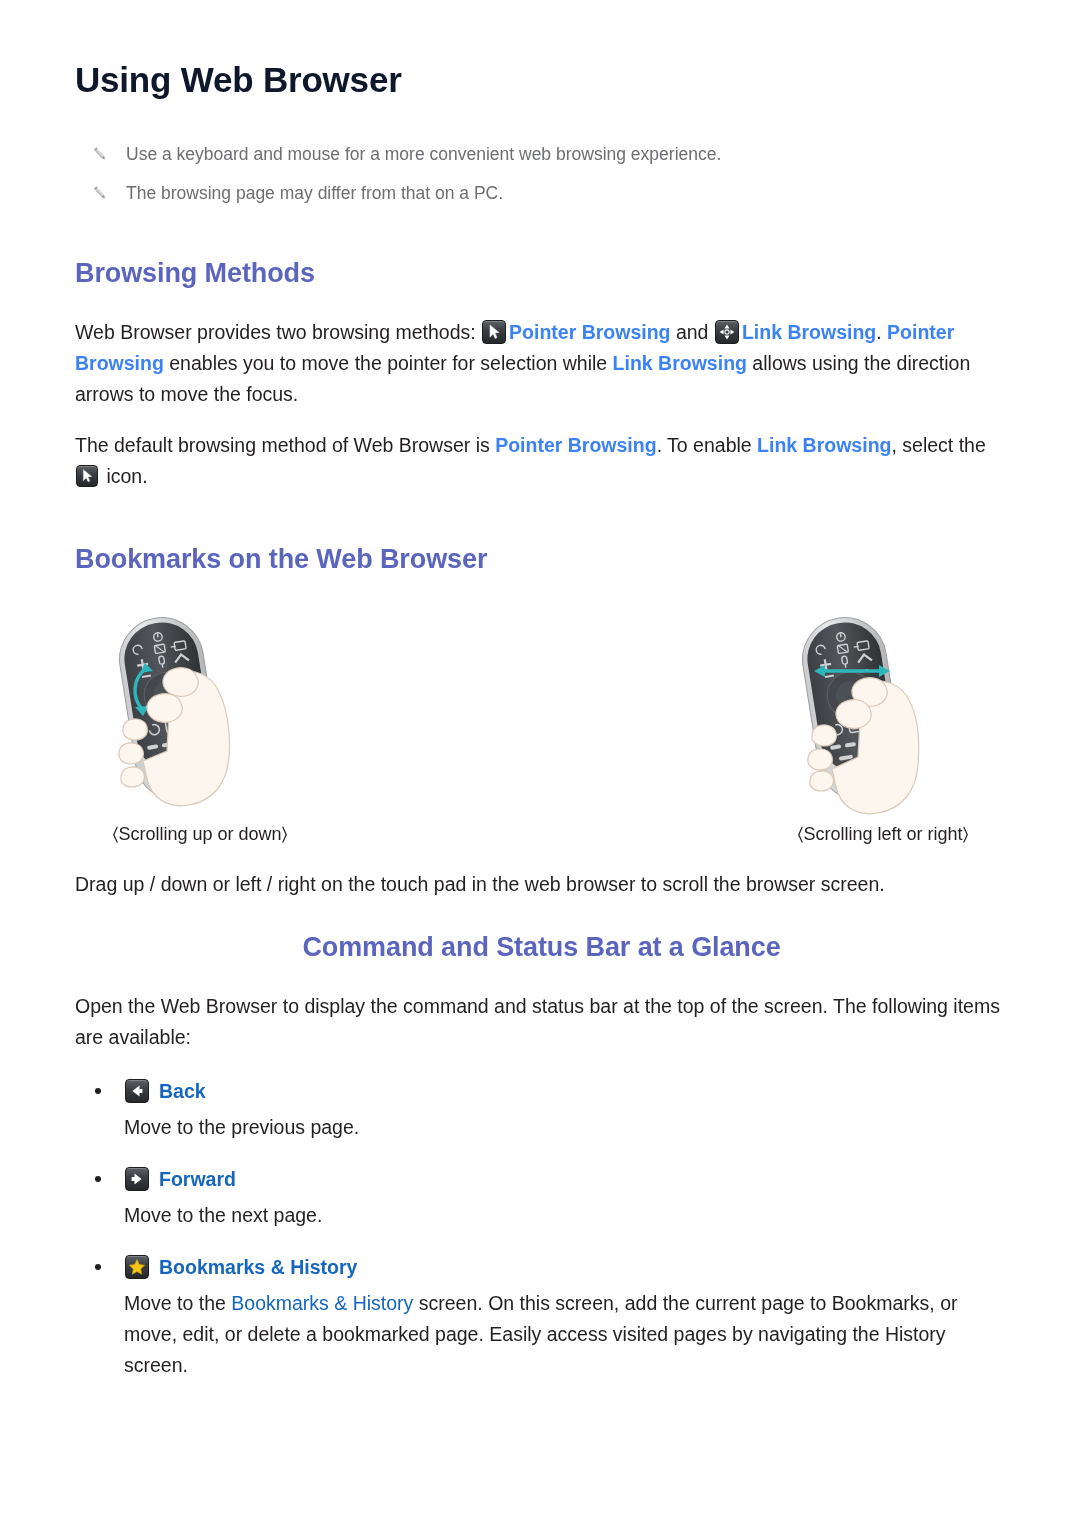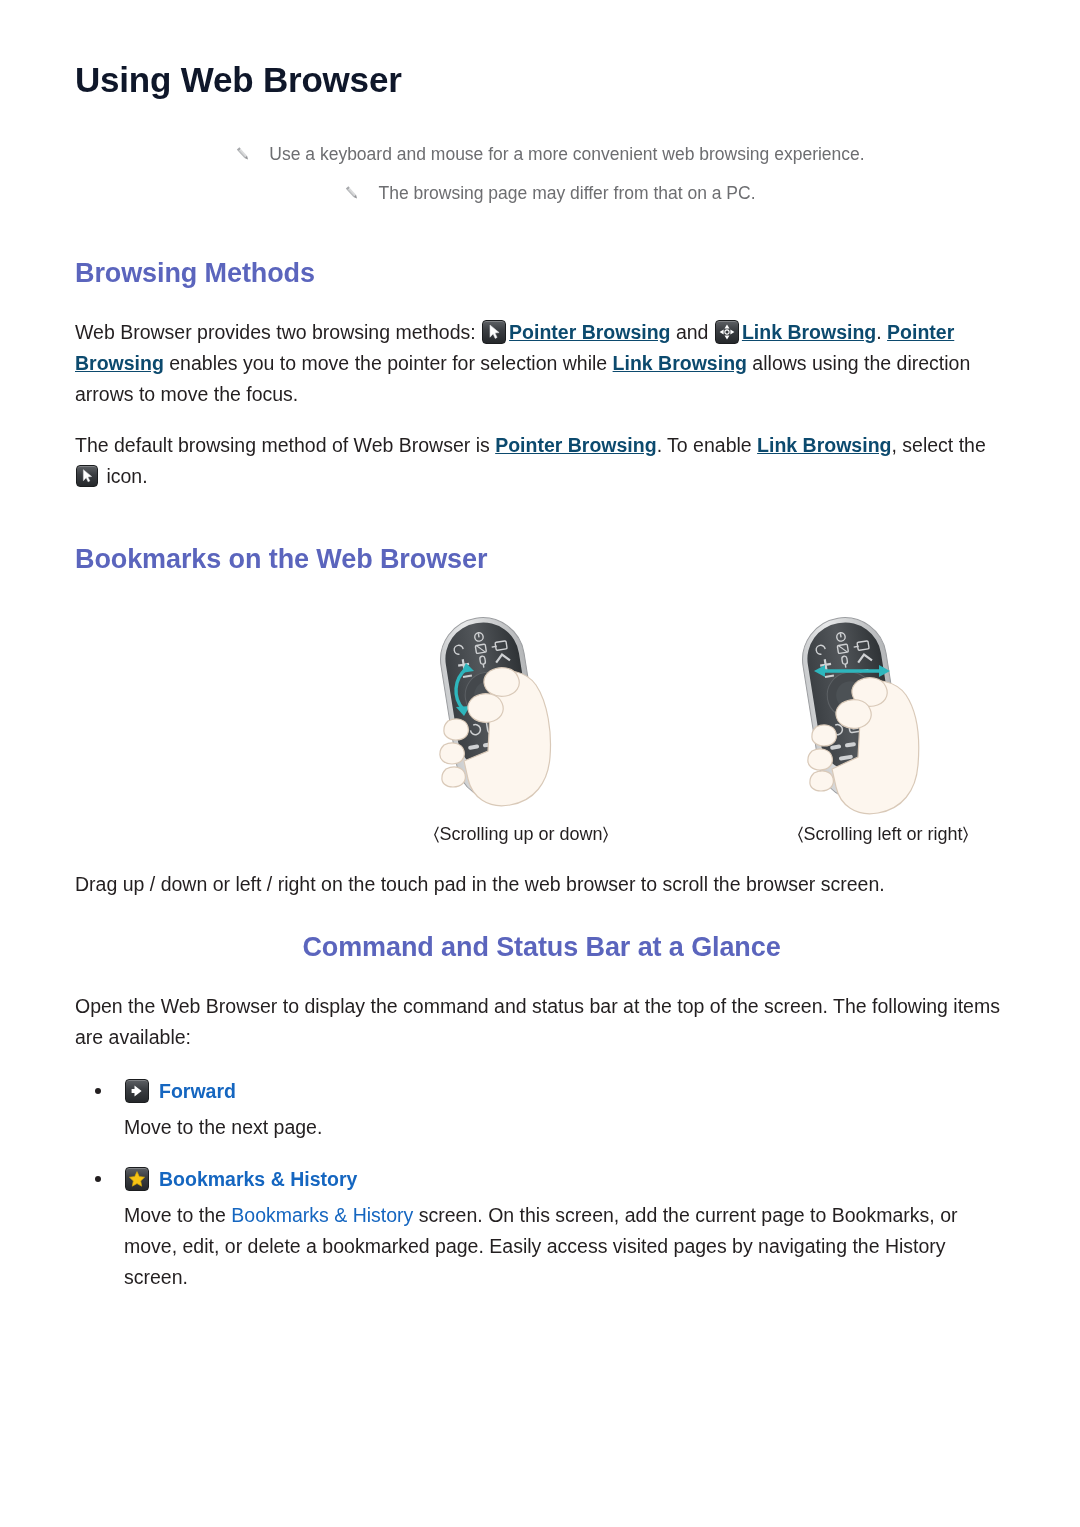--- a/index.html
+++ b/index.html
@@ -43,21 +43,20 @@
     margin: 0 0 20px 0;
     color: #231f20;
   }
   p.body-text.tight { margin-bottom: 0; }
 
   .note-row {
     display: flex;
     align-items: flex-start;
     margin: 0 0 14px 0;
     padding-left: 16px;
-    justify-content: center;
   }
   .note-text {
     font-size: 17.5px;
     line-height: 24px;
     color: #6d6e71;
     margin-left: 17px;
   }
   .pencil-icon { flex: 0 0 auto; margin-top: 3px; }
 
   
@@ -71,28 +70,28 @@
     border: 1px solid #1b1d1f;
     box-shadow: inset 0 1px 0 rgba(255,255,255,0.22);
     position: relative;
     box-sizing: border-box;
     margin: 0 3px 0 1px;
   }
   .btn-icon svg { position: absolute; left: 0; top: 0; }
   .btn-icon.small {
     width: 22px; height: 22px; vertical-align: -4px;
   }
-  .blue-term { color: #0c4a6e; font-weight: bold; text-decoration: underline; }
+  .blue-term { color: #3b82f6; font-weight: bold; }
   .blue-term-light { color: #1566c0; }
 
   
   .figures {
     display: flex;
-    justify-content: flex-end;
-    gap: 112px;
+    justify-content: space-between;
+    gap: 88px;
     margin-top: 14px;
   }
   .figure { width: 250px; text-align: center; }
   .caption {
     font-size: 18px;
     color: #231f20;
     margin-top: 2px;
   }
 
   
@@ -316,20 +315,32 @@
   </div>
 
   <p class="body-text" style="margin-top:24px">Drag up / down or left / right on the touch pad in the web browser to scroll the browser screen.</p>
 
   <h2 class="section-title sec-3">Command and Status Bar at a Glance</h2>
 
   <p class="body-text tight">Open the Web Browser to display the command and status bar at the top of the screen. The following items are available:</p>
 
   <ul class="cmd-list">
 
+    <li>
+      <div class="bullet-line">
+        <span class="bullet-dot"></span>
+        <span class="btn-icon">
+            <svg width="22" height="22" viewBox="0 0 22 22">
+              <path d="M13.5 5.4 L6.4 11 L13.5 16.6 V13 H16.4 V9 H13.5 Z" fill="#ffffff"></path>
+            </svg>
+          </span>
+        <span class="item-label">Back</span>
+      </div>
+      <div class="item-desc">Move to the previous page.</div>
+    </li>
 
     <li>
       <div class="bullet-line">
         <span class="bullet-dot"></span>
         <span class="btn-icon">
             <svg width="22" height="22" viewBox="0 0 22 22">
               <path d="M8.5 5.4 L15.6 11 L8.5 16.6 V13 H5.6 V9 H8.5 Z" fill="#ffffff"></path>
             </svg>
           </span>
         <span class="item-label">Forward</span>

